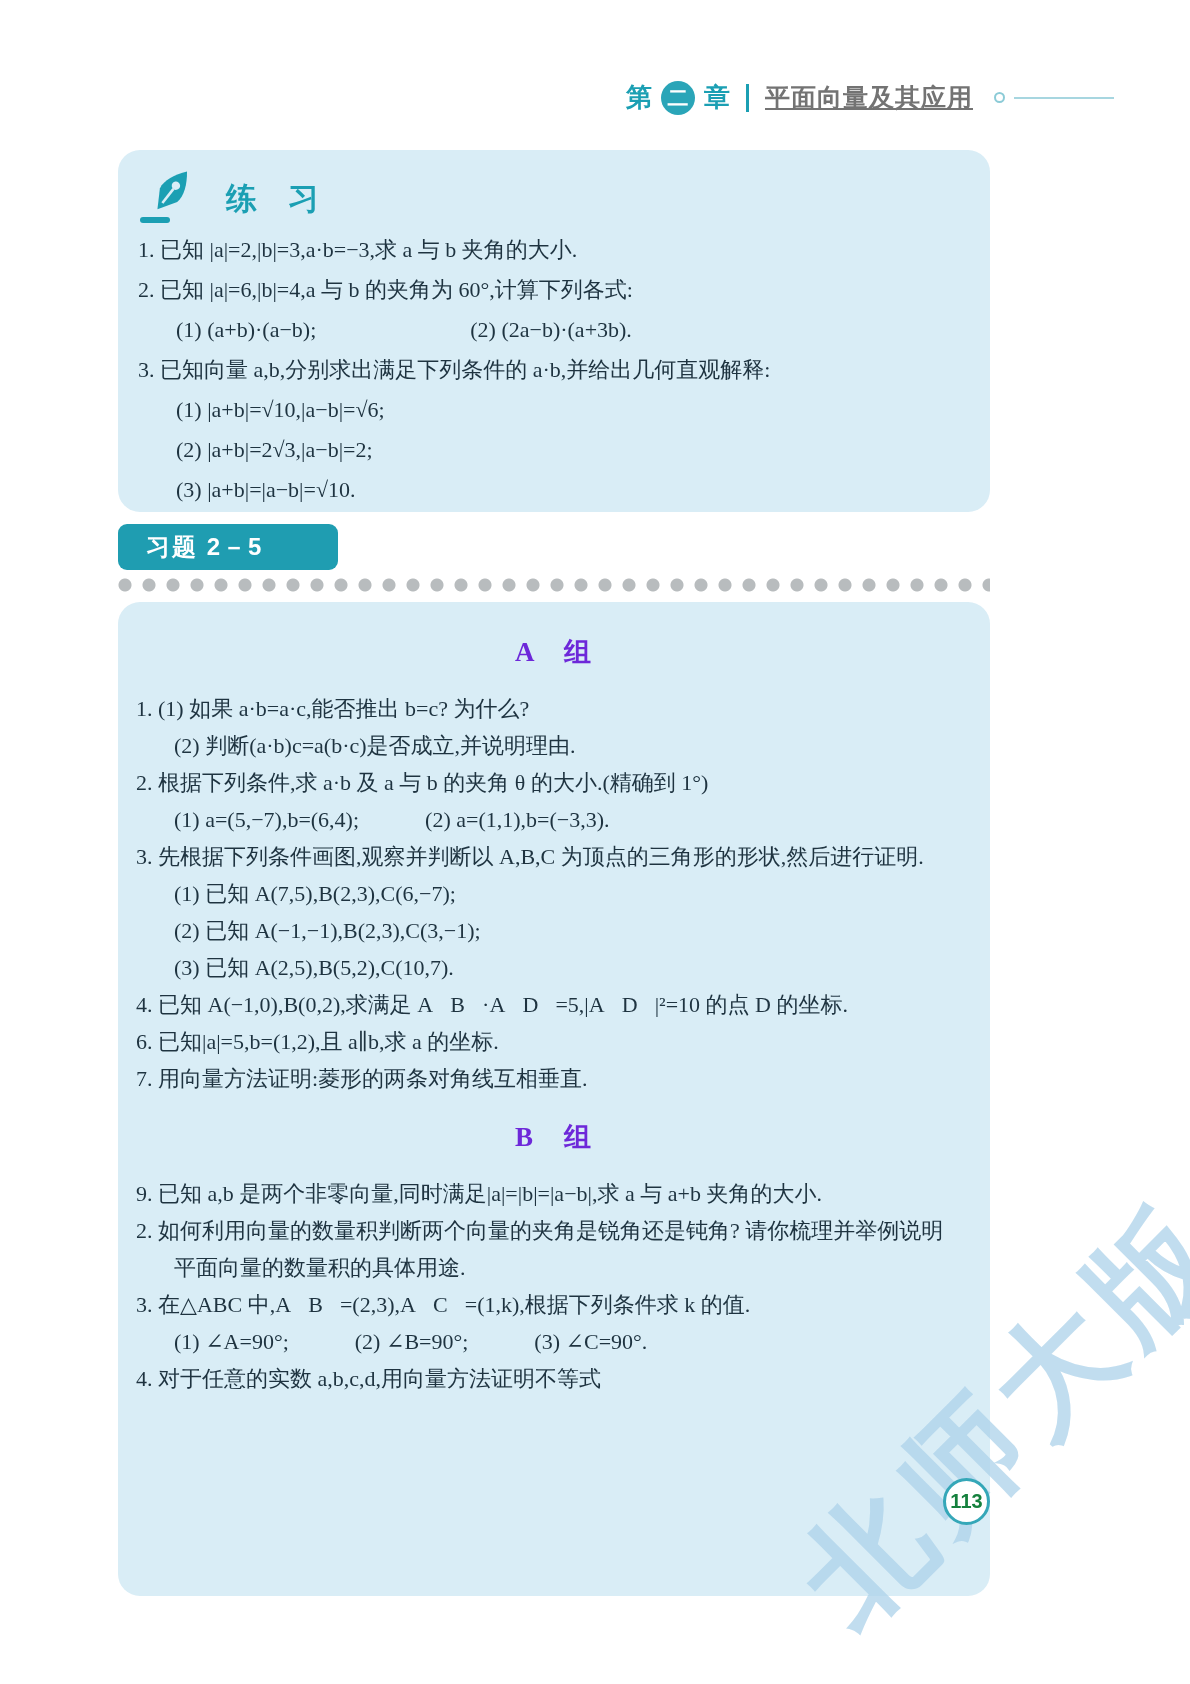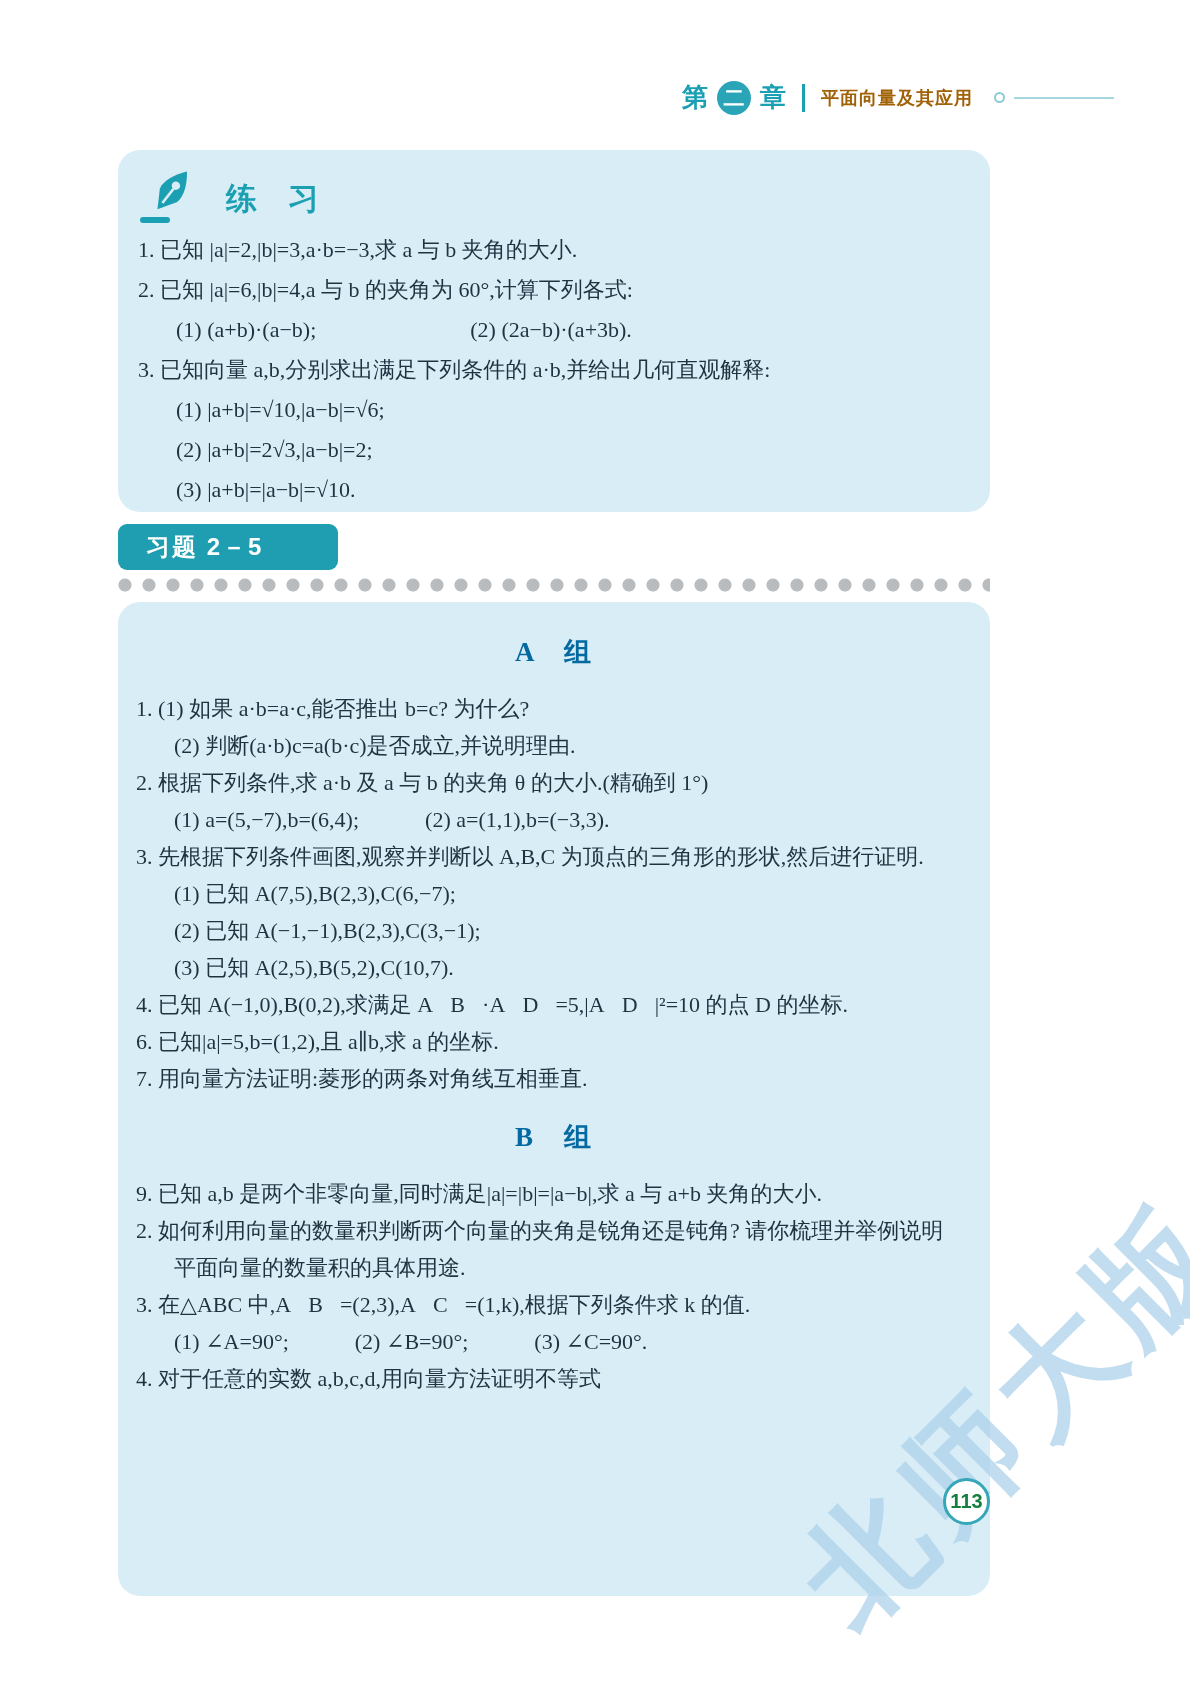--- a/index.html
+++ b/index.html
@@ -15,21 +15,21 @@
     display:flex; align-items:center; gap:9px;
     font-family:"Liberation Sans","DejaVu Sans",sans-serif;
   }
   .ch-pre { color:#1b9fb3; font-size:26px; font-weight:bold; }
   .ch-num-circle {
     width:34px; height:34px; border-radius:50%; background:#2aa5b8;
     color:#fff; display:flex; align-items:center; justify-content:center;
     font-size:21px; font-weight:bold;
   }
   .ch-divider { width:3px; height:28px; background:#1b9fb3; margin:0 7px; }
-  .ch-title { color:#a16207; font-size:18px; font-weight:bold; letter-spacing:1px; }
+  .ch-title { color:#737373; font-size:25px; font-weight:bold; letter-spacing:1px;text-decoration:underline; }
   .ch-dot { width:11px; height:11px; border:2px solid #8ccbd7; border-radius:50%; margin-left:12px; background:#fff; }
   .ch-line { width:100px; height:2px; background:#a7d6e0; }
 
   
   .ex-box {
     position:absolute; left:118px; top:150px; width:872px; height:362px;
     background:#d9edf6; border-radius:22px; z-index:1;
   }
   .ex-head { position:absolute; top:12px; left:22px; display:flex; align-items:flex-end; gap:24px; }
   .pen { width:62px; height:64px; }
@@ -53,21 +53,21 @@
     background-image:radial-gradient(circle at 7px 7px, #b8bcbe 6px, transparent 7px);
     background-size:24px 14px; background-repeat:repeat-x;
   }
 
   
   .main-box {
     position:absolute; left:118px; top:602px; width:872px; height:994px;
     background:#d9edf6; border-radius:22px; padding:22px 12px 0 12px; z-index:1;
   }
   .group-heading {
-    text-align:center; font-size:27px; font-weight:bold; color:#0369a1;
+    text-align:center; font-size:27px; font-weight:bold; color:#6d28d9;
     margin:10px 0 20px 0; letter-spacing:2px;
   }
   .group-heading.b { margin-top:22px; }
   .lines { font-size:22px; }
   .main-box .line { line-height:37px; }
   .line { white-space:pre-wrap; }
   .in0 { padding-left:6px; }
   .in1 { padding-left:44px; }
   .center { text-align:center; padding-left:0; }
 

